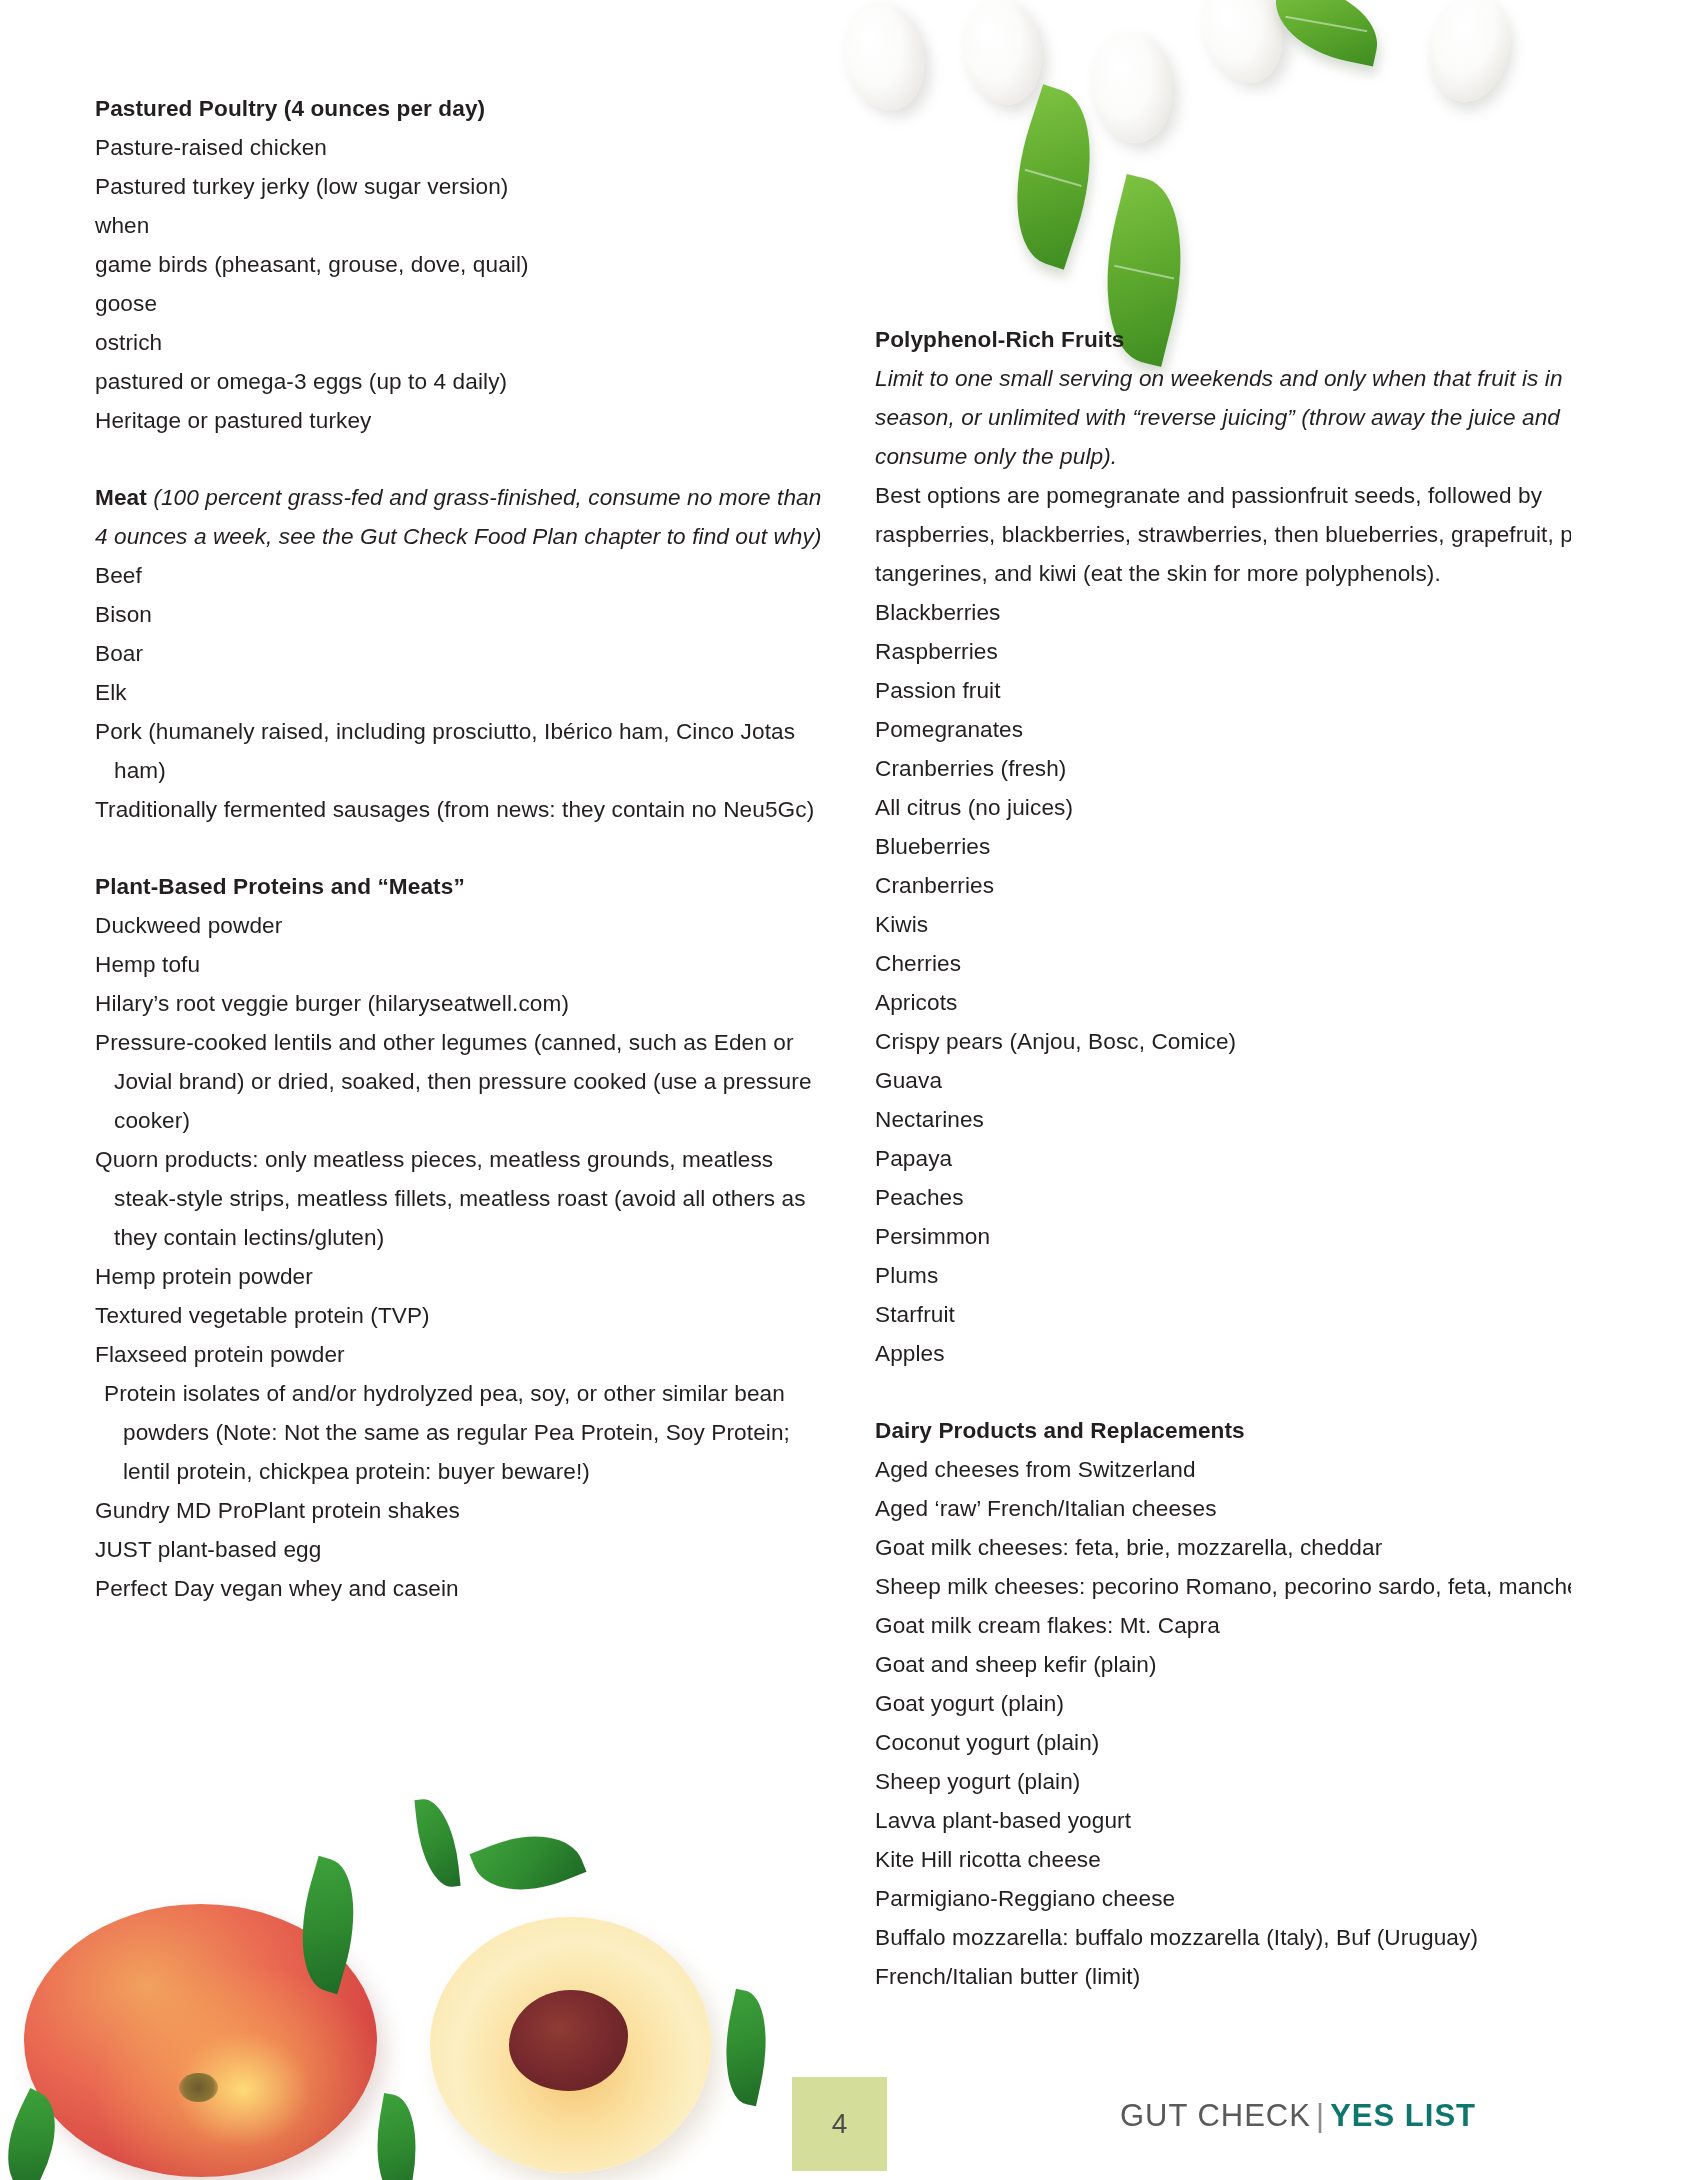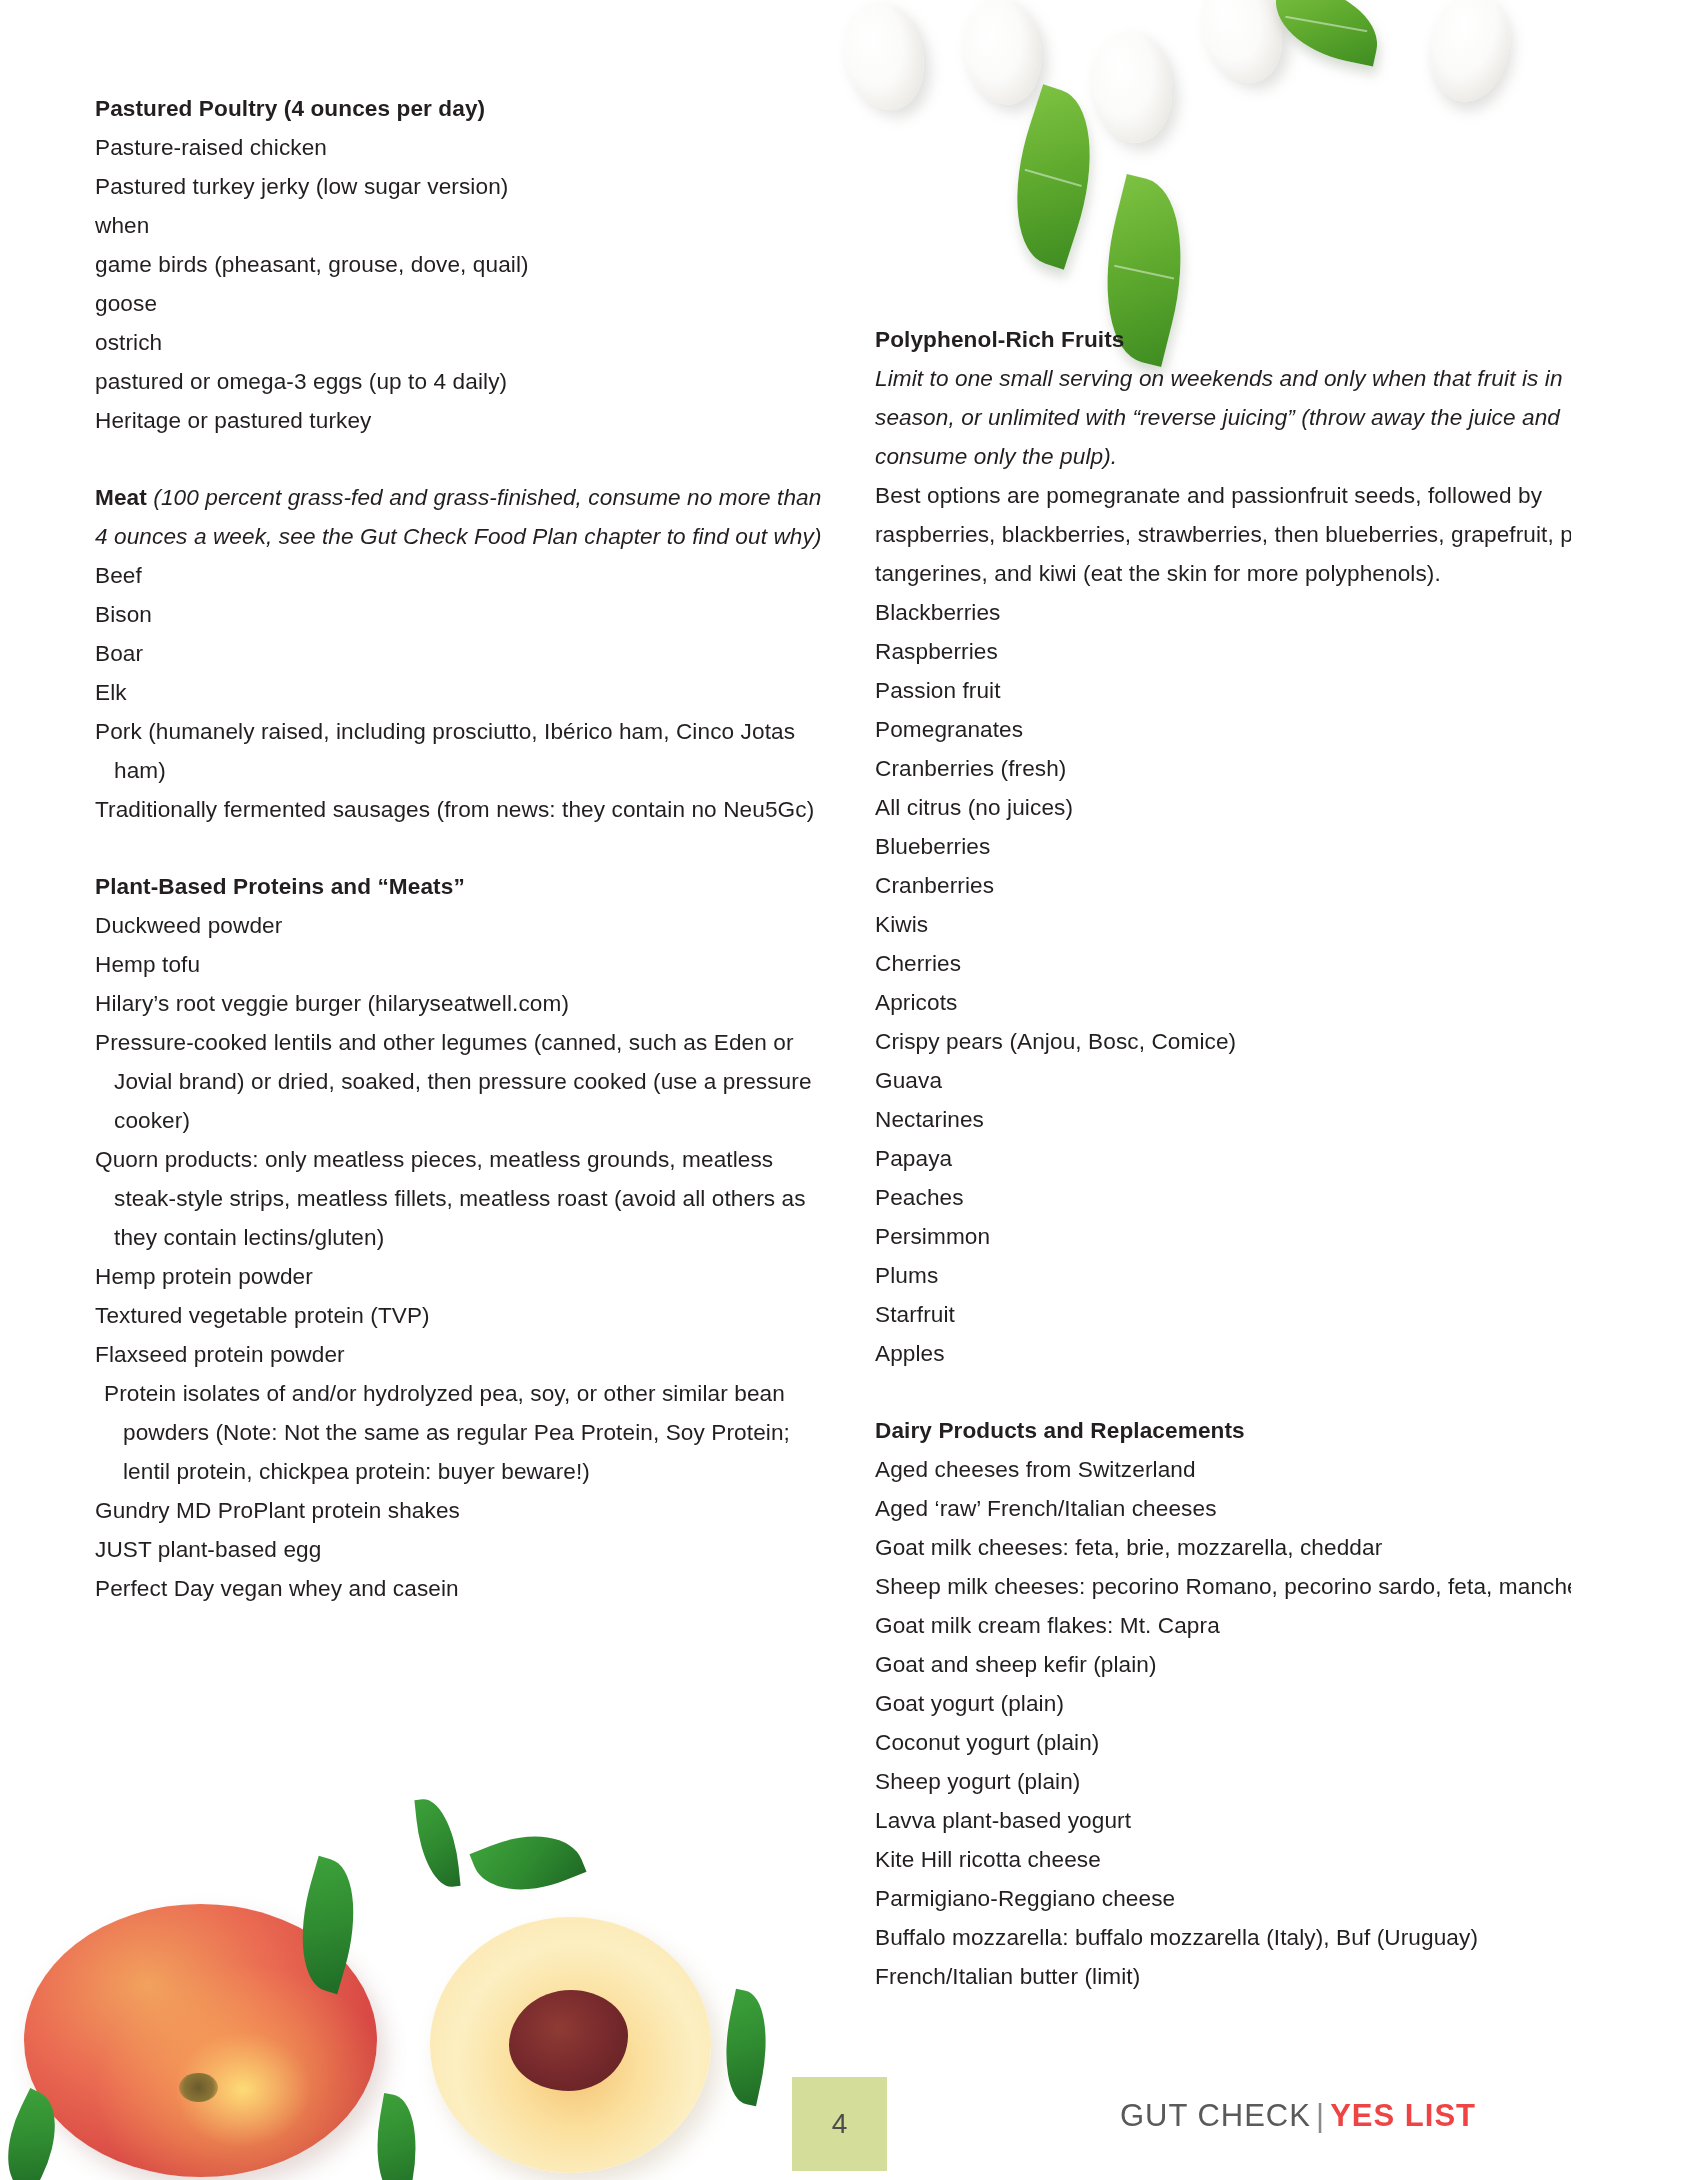--- a/index.html
+++ b/index.html
@@ -125,21 +125,21 @@
     color: #4c4c4c;
   }
   .brand {
     position: absolute;
     right: 95px; top: 2098px;
     font-size: 31px;
     letter-spacing: 1px;
     color: #5a5a5a;
     white-space: nowrap;
   }
-  .brand .b-strong { font-weight: bold; color: #ef4444; }
+  .brand .b-strong { font-weight: bold; color: #0f766e; }
   .brand .b-sep { color: #8a8a8a; padding: 0 5.1px; }
 </style>
 </head>
 <body>
 
 <div id="page">
 
   <div class="deco mozz-group">
     <div class="mozz" style="left:24px; top:53px;  width:78px;  height:109px; transform:rotate(-14deg);"></div>
     <div class="mozz" style="left:143px;top:49px;  width:77px;  height:107px; transform:rotate(-10deg);"></div>

